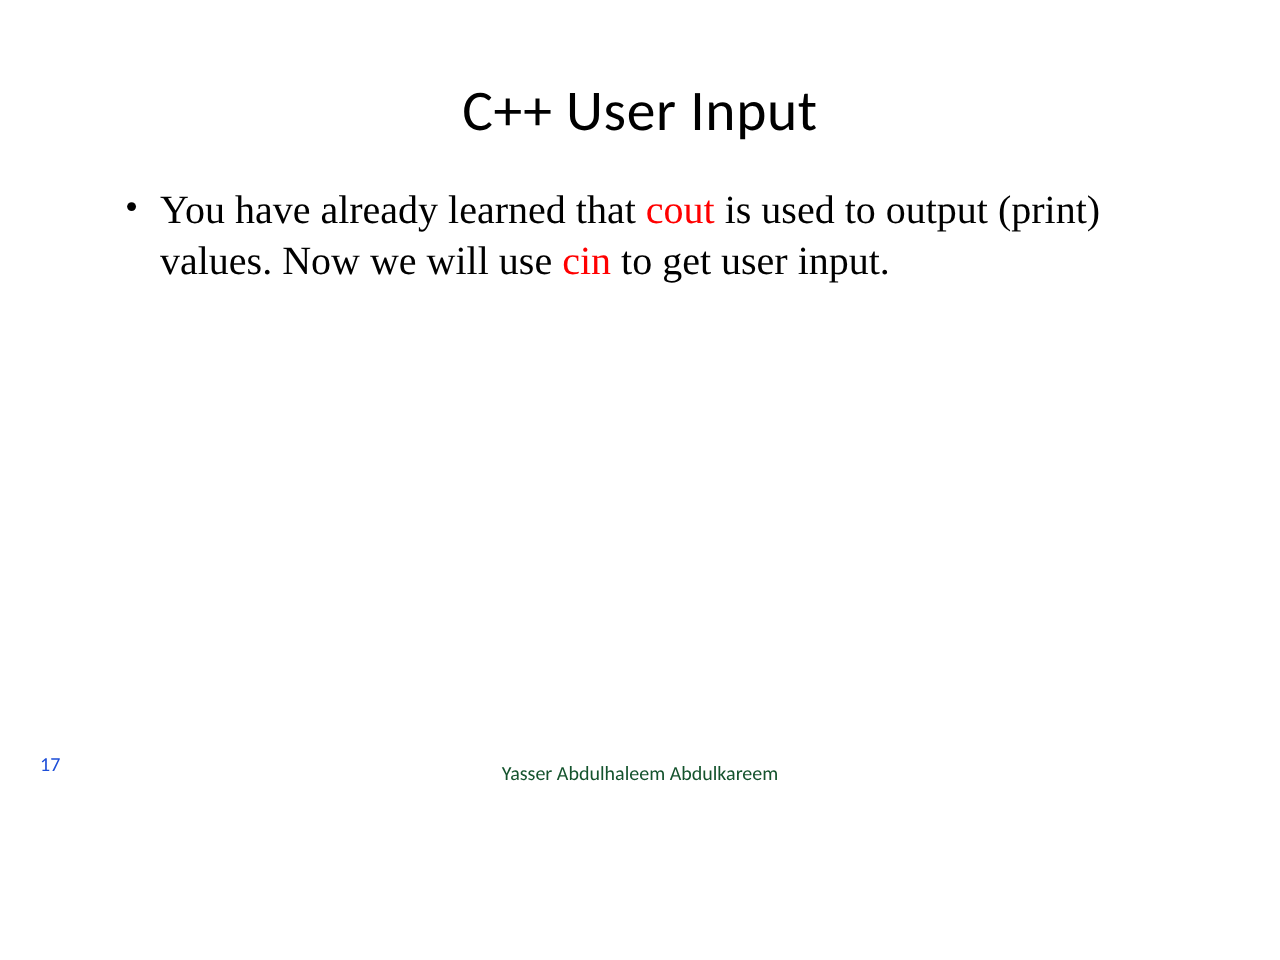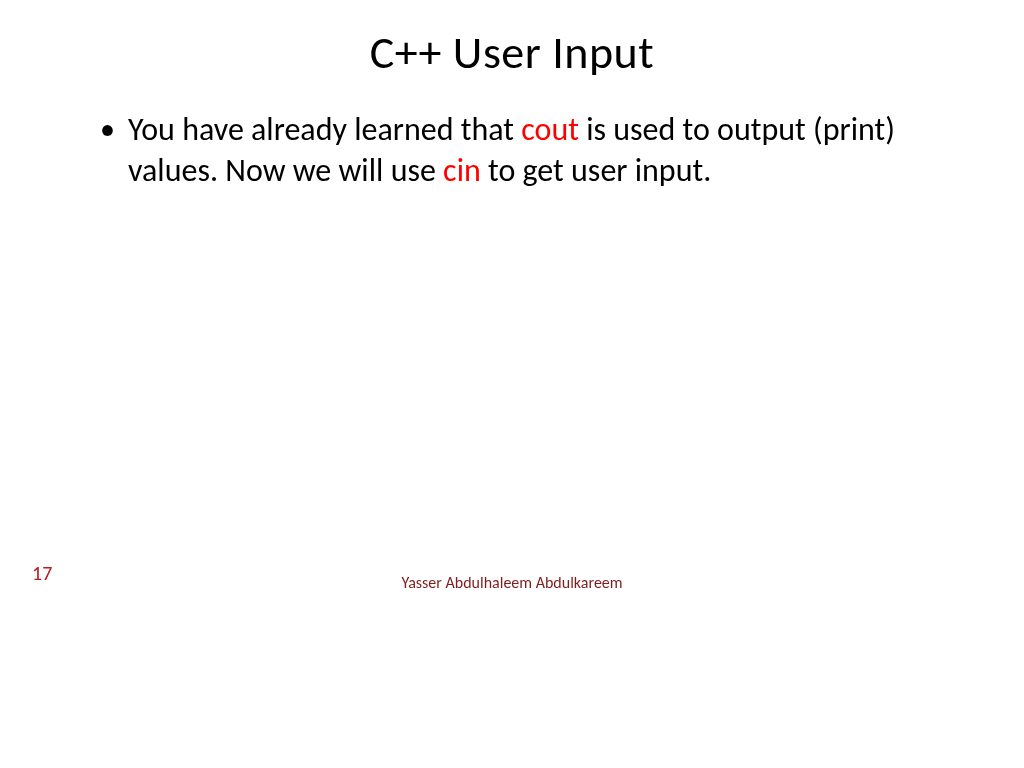--- a/index.html
+++ b/index.html
@@ -1,26 +1,26 @@
 <!DOCTYPE html>
 <html><head>
 <meta charset="utf-8">
 <style>
   * { margin: 0; padding: 0; box-sizing: border-box; }
   html, body { width: 1024px; height: 768px; background: #fff; font-family: Calibri, "Segoe UI", Arial, sans-serif; color: #000; }
-  .slide { position: relative; width: 1024px; height: 613px; }
+  .slide { position: relative; width: 1024px; height: 613px; margin-top: 37px; }
   .title { font-size: 46px; font-weight: 400; text-align: center; padding-top: 24px; letter-spacing: 0.5px; }
   .content { padding: 30px 65px 0 100px; }
-  .bullet { position: relative; font-size: 32px; line-height: 1.28; margin-bottom: 16px; padding-left: 28px; }
+  .bullet { position: relative; font-size: 32px; line-height: 1.28; margin-bottom: 16px; padding-left: 28px; font-family: Liberation Serif, serif; }
   .bullet::before { content: "•"; position: absolute; left: 0; top: 0; font-size: 30px; }
   .bullet.red-marker::before { color: #ff0000; }
   .red { color: #ff0000; }
   .footer { position: absolute; bottom: 20px; left: 0; width: 1024px; }
-  .page-num { position: absolute; left: 32px; bottom: 8px; font-size: 20px; color: #b91c1c; }
-  .author { text-align: center; font-size: 16px; color: #7f1d1d; line-height: 1.25; }
+  .page-num { position: absolute; left: 32px; bottom: 8px; font-size: 16px; color: #1d4ed8; }
+  .author { text-align: center; font-size: 16px; color: #14532d; line-height: 1.25; }
 </style>
 </head>
 <body>
 
 <div class="slide">
 
   <h1 class="title">C++ User Input</h1>
 
   <div class="content">
 

